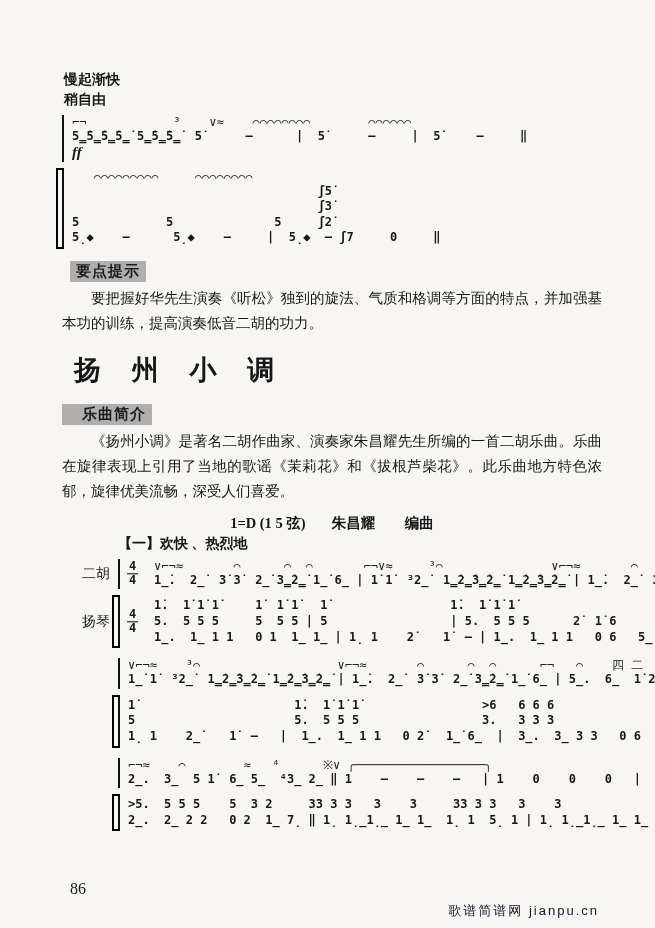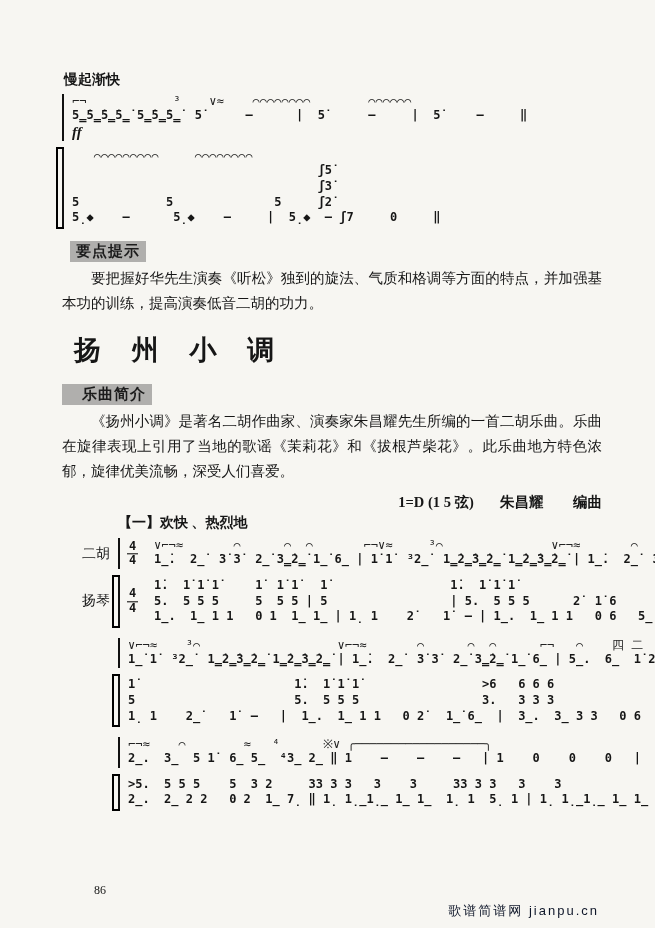--- a/index.html
+++ b/index.html
@@ -26,37 +26,38 @@
         white-space:pre;letter-spacing:0;}
   .mrow.ann{font-weight:400;font-size:12px;line-height:1.05;height:13px;color:#222;}
   .mrow.dyn{font-family:"Liberation Serif",serif;font-style:italic;font-weight:700;font-size:15px;line-height:1.1;}
 
   
   .chip{display:inline-block;background:#b0afad;color:#1c1c1c;font-weight:700;font-size:15px;
         padding:1px 6px;margin:6px 0 2px 0;letter-spacing:1px;}
   .para{margin:2px 0 0 0;font-size:14.5px;line-height:1.72;text-align:justify;text-indent:2em;}
   .title{margin:16px 0 10px 0;font-size:27px;font-weight:700;letter-spacing:12px;
         text-indent:12px;}
-  .shead{display:flex;justify-content:flex-end;align-items:baseline;font-size:14.5px;font-weight:700;
+  .shead{display:flex;justify-content:center;align-items:baseline;font-size:14.5px;font-weight:700;
         margin:10px 0 2px 0;}
   .composer span{margin-left:26px;}
   .section{margin:2px 0 6px 56px;font-size:14px;font-weight:700;}
 
-  .pagenum{position:absolute;left:70px;bottom:30px;font-size:12px;margin-left:24px;}
+  .pagenum{position:absolute;left:70px;bottom:30px;font-size:16px;}
   .watermark{position:absolute;right:56px;bottom:8px;font-size:13px;color:#c98f6e;
         font-family:"Liberation Sans",sans-serif;letter-spacing:2px;}
 </style>
 </head>
 <body>
 
 <div class="page">
   <div class="content">
 
     <div class="tempo">
       <div>慢起渐快</div>
+      <div>稍自由</div>
     </div>
 
     <div id="top-system" class="systems">
         <div class="part">
           <div class="mrow ann">⌐¬            ³    ∨≈    ⌒⌒⌒⌒⌒⌒⌒⌒        ⌒⌒⌒⌒⌒⌒</div>
           <div class="mrow ">5̳̇5̳̇5̳̇5̳̇ 5̳̇5̳̇5̳̇  5̇      –      |  5̇      –     |  5̇     –     ‖</div>
           <div class="mrow dyn">ff</div>
         </div>
         <div class="part braced">
           <div class="mrow ann">   ⌒⌒⌒⌒⌒⌒⌒⌒⌒     ⌒⌒⌒⌒⌒⌒⌒⌒</div>

